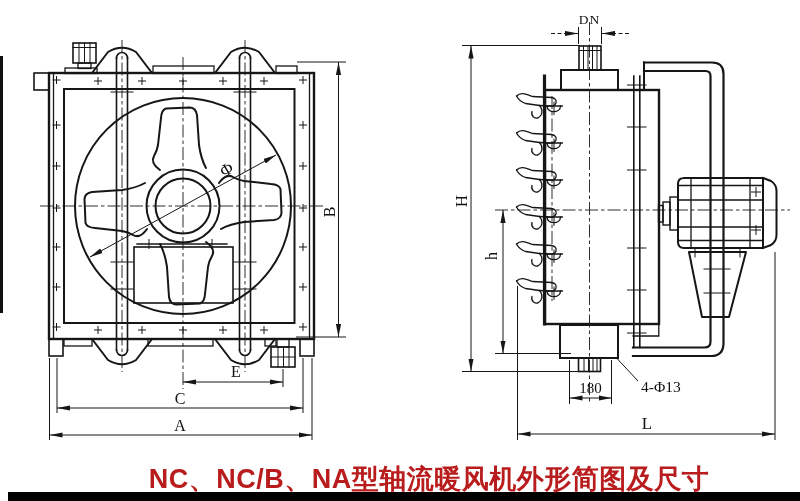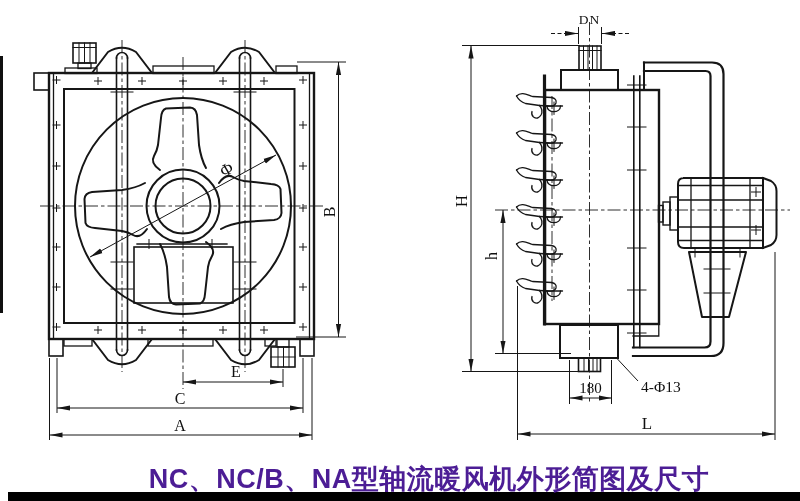--- a/index.html
+++ b/index.html
@@ -12,21 +12,21 @@
   .w1{stroke-width:1;} .w32{stroke-width:3.2;}
   .rj{stroke-linejoin:round;stroke-linecap:round;}
   .dim{stroke:#161616;fill:none;stroke-width:1;}
   .dsh{stroke-dasharray:4 2.5;}
   .cl{stroke:#161616;fill:none;stroke-width:0.9;stroke-dasharray:13 3 3.5 3;}
   .wf{fill:#ffffff;}
   text{font-family:"Liberation Serif",serif;fill:#101010;}
   .t16{font-size:16px;} .t17{font-size:17px;} .t15{font-size:15px;}
   .t155{font-size:15.5px;} .t135{font-size:13.5px;letter-spacing:1px;}
   #caption{position:absolute;left:129px;top:461px;width:600px;text-align:center;
-           font-size:27px;font-weight:700;color:#4c1d95;letter-spacing:0.5px;
+           font-size:27px;font-weight:700;color:#b91c1c;letter-spacing:0.5px;
            font-family:"Liberation Sans",sans-serif;white-space:nowrap;}
   #footer-bar{position:absolute;left:8px;top:492px;width:792px;height:9px;background:#000;}
   #edge-artifact{position:absolute;left:0;top:56px;width:2.5px;height:257px;background:#101010;}
 </style>
 </head>
 <body>
 
 <div id="stage">
 <svg width="800" height="501" viewBox="0 0 800 501">
   <defs>

